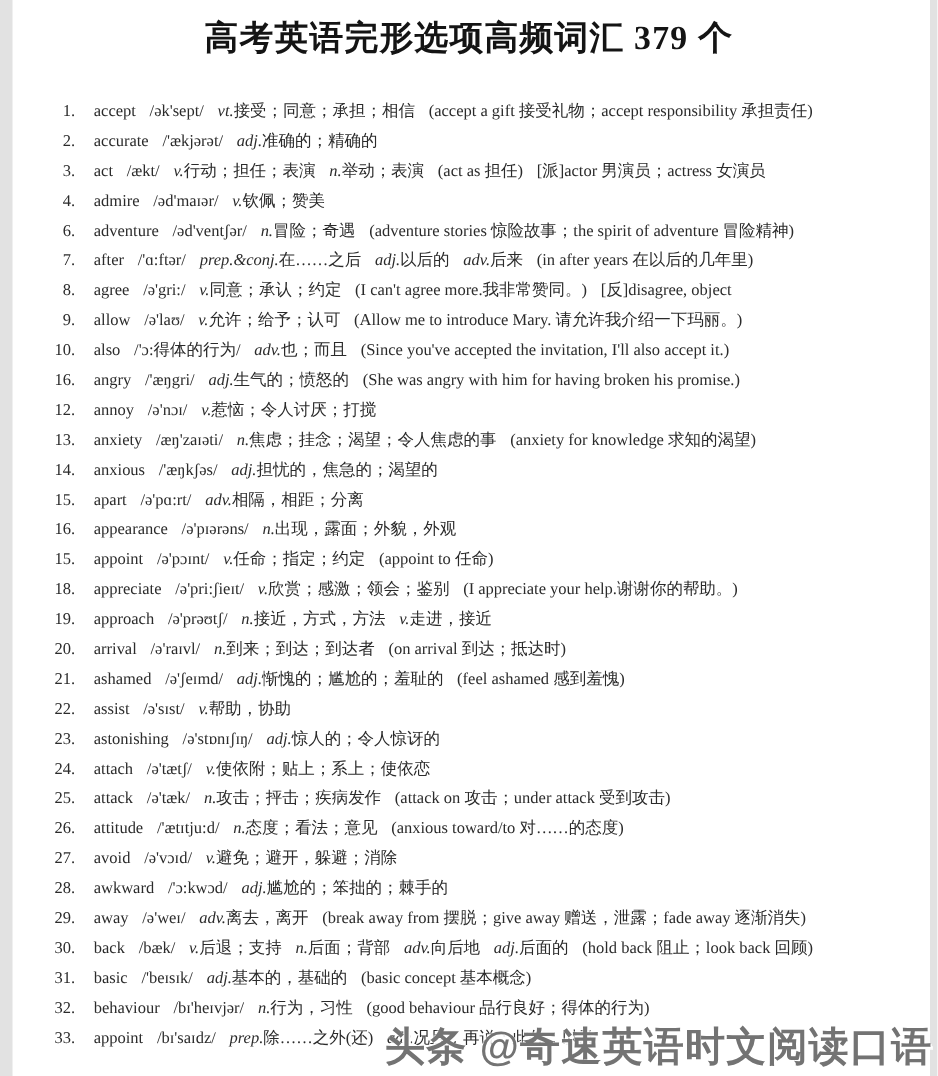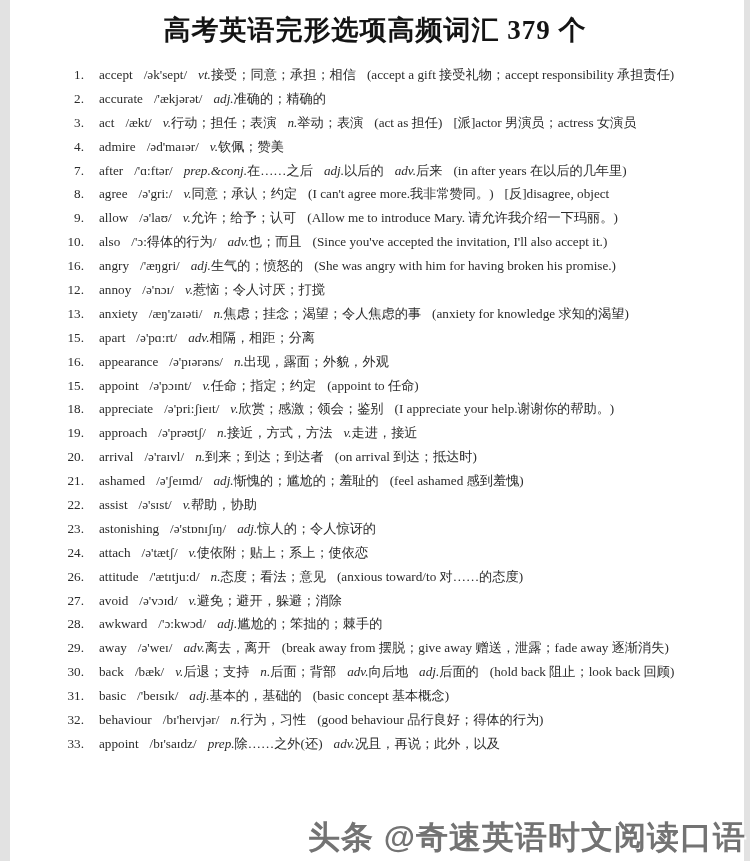--- a/index.html
+++ b/index.html
@@ -25,22 +25,22 @@
   .title {
     padding-top: 13px;
     text-align: center;
     font-size: 27px;
     font-weight: bold;
     letter-spacing: 1px;
     color: #141414;
     line-height: 34px;
   }
   .entries {
-    margin-top: 16px;
-    padding-left: 62px;
+    margin-top: 30px;
+    padding-left: 38px;
     padding-right: 14px;
   }
   .row {
     height: 23.9px;
     line-height: 23.9px;
     white-space: nowrap;
     overflow: hidden;
     font-size: 13.2px;
   }
   .num {
@@ -73,37 +73,40 @@
   <div class="edge-left"></div>
   <div class="edge-right"></div>
 
   <div class="title">高考英语完形选项高频词汇 379 个</div>
 
   <div class="entries">
       <div class="row"><span class="num">1.</span><span class="word">accept</span><span class="phon">/ək'sept/</span><span class="seg"><span class="pos">vt.</span>接受；同意；承担；相信</span><span class="seg">(accept a gift 接受礼物；accept responsibility 承担责任)</span></div>
       <div class="row"><span class="num">2.</span><span class="word">accurate</span><span class="phon">/'ækjərət/</span><span class="seg"><span class="pos">adj.</span>准确的；精确的</span></div>
       <div class="row"><span class="num">3.</span><span class="word">act</span><span class="phon">/ækt/</span><span class="seg"><span class="pos">v.</span>行动；担任；表演</span><span class="seg"><span class="pos">n.</span>举动；表演</span><span class="seg">(act as 担任)</span><span class="seg">[派]actor 男演员；actress 女演员</span></div>
       <div class="row"><span class="num">4.</span><span class="word">admire</span><span class="phon">/əd'maɪər/</span><span class="seg"><span class="pos">v.</span>钦佩；赞美</span></div>
+      <div class="row"><span class="num">6.</span><span class="word">adventure</span><span class="phon">/əd'ventʃər/</span><span class="seg"><span class="pos">n.</span>冒险；奇遇</span><span class="seg">(adventure stories 惊险故事；the spirit of adventure 冒险精神)</span></div>
       <div class="row"><span class="num">7.</span><span class="word">after</span><span class="phon">/'ɑ:ftər/</span><span class="seg"><span class="pos">prep.&amp;conj.</span>在……之后</span><span class="seg"><span class="pos">adj.</span>以后的</span><span class="seg"><span class="pos">adv.</span>后来</span><span class="seg">(in after years 在以后的几年里)</span></div>
       <div class="row"><span class="num">8.</span><span class="word">agree</span><span class="phon">/ə'gri:/</span><span class="seg"><span class="pos">v.</span>同意；承认；约定</span><span class="seg">(I can't agree more.我非常赞同。)</span><span class="seg">[反]disagree, object</span></div>
       <div class="row"><span class="num">9.</span><span class="word">allow</span><span class="phon">/ə'laʊ/</span><span class="seg"><span class="pos">v.</span>允许；给予；认可</span><span class="seg">(Allow me to introduce Mary. 请允许我介绍一下玛丽。)</span></div>
       <div class="row"><span class="num">10.</span><span class="word">also</span><span class="phon">/'ɔ:得体的行为/</span><span class="seg"><span class="pos">adv.</span>也；而且</span><span class="seg">(Since you've accepted the invitation, I'll also accept it.)</span></div>
       <div class="row"><span class="num">16.</span><span class="word">angry</span><span class="phon">/'æŋgri/</span><span class="seg"><span class="pos">adj.</span>生气的；愤怒的</span><span class="seg">(She was angry with him for having broken his promise.)</span></div>
       <div class="row"><span class="num">12.</span><span class="word">annoy</span><span class="phon">/ə'nɔɪ/</span><span class="seg"><span class="pos">v.</span>惹恼；令人讨厌；打搅</span></div>
       <div class="row"><span class="num">13.</span><span class="word">anxiety</span><span class="phon">/æŋ'zaɪəti/</span><span class="seg"><span class="pos">n.</span>焦虑；挂念；渴望；令人焦虑的事</span><span class="seg">(anxiety for knowledge 求知的渴望)</span></div>
+      <div class="row"><span class="num">14.</span><span class="word">anxious</span><span class="phon">/'æŋkʃəs/</span><span class="seg"><span class="pos">adj.</span>担忧的，焦急的；渴望的</span></div>
       <div class="row"><span class="num">15.</span><span class="word">apart</span><span class="phon">/ə'pɑ:rt/</span><span class="seg"><span class="pos">adv.</span>相隔，相距；分离</span></div>
       <div class="row"><span class="num">16.</span><span class="word">appearance</span><span class="phon">/ə'pɪərəns/</span><span class="seg"><span class="pos">n.</span>出现，露面；外貌，外观</span></div>
       <div class="row"><span class="num">15.</span><span class="word">appoint</span><span class="phon">/ə'pɔɪnt/</span><span class="seg"><span class="pos">v.</span>任命；指定；约定</span><span class="seg">(appoint to 任命)</span></div>
       <div class="row"><span class="num">18.</span><span class="word">appreciate</span><span class="phon">/ə'pri:ʃieɪt/</span><span class="seg"><span class="pos">v.</span>欣赏；感激；领会；鉴别</span><span class="seg">(I appreciate your help.谢谢你的帮助。)</span></div>
       <div class="row"><span class="num">19.</span><span class="word">approach</span><span class="phon">/ə'prəʊtʃ/</span><span class="seg"><span class="pos">n.</span>接近，方式，方法</span><span class="seg"><span class="pos">v.</span>走进，接近</span></div>
       <div class="row"><span class="num">20.</span><span class="word">arrival</span><span class="phon">/ə'raɪvl/</span><span class="seg"><span class="pos">n.</span>到来；到达；到达者</span><span class="seg">(on arrival 到达；抵达时)</span></div>
       <div class="row"><span class="num">21.</span><span class="word">ashamed</span><span class="phon">/ə'ʃeɪmd/</span><span class="seg"><span class="pos">adj.</span>惭愧的；尴尬的；羞耻的</span><span class="seg">(feel ashamed 感到羞愧)</span></div>
       <div class="row"><span class="num">22.</span><span class="word">assist</span><span class="phon">/ə'sɪst/</span><span class="seg"><span class="pos">v.</span>帮助，协助</span></div>
       <div class="row"><span class="num">23.</span><span class="word">astonishing</span><span class="phon">/ə'stɒnɪʃɪŋ/</span><span class="seg"><span class="pos">adj.</span>惊人的；令人惊讶的</span></div>
       <div class="row"><span class="num">24.</span><span class="word">attach</span><span class="phon">/ə'tætʃ/</span><span class="seg"><span class="pos">v.</span>使依附；贴上；系上；使依恋</span></div>
+      <div class="row"><span class="num">25.</span><span class="word">attack</span><span class="phon">/ə'tæk/</span><span class="seg"><span class="pos">n.</span>攻击；抨击；疾病发作</span><span class="seg">(attack on 攻击；under attack 受到攻击)</span></div>
       <div class="row"><span class="num">26.</span><span class="word">attitude</span><span class="phon">/'ætɪtju:d/</span><span class="seg"><span class="pos">n.</span>态度；看法；意见</span><span class="seg">(anxious toward/to 对……的态度)</span></div>
       <div class="row"><span class="num">27.</span><span class="word">avoid</span><span class="phon">/ə'vɔɪd/</span><span class="seg"><span class="pos">v.</span>避免；避开，躲避；消除</span></div>
       <div class="row"><span class="num">28.</span><span class="word">awkward</span><span class="phon">/'ɔ:kwɔd/</span><span class="seg"><span class="pos">adj.</span>尴尬的；笨拙的；棘手的</span></div>
       <div class="row"><span class="num">29.</span><span class="word">away</span><span class="phon">/ə'weɪ/</span><span class="seg"><span class="pos">adv.</span>离去，离开</span><span class="seg">(break away from 摆脱；give away 赠送，泄露；fade away 逐渐消失)</span></div>
       <div class="row"><span class="num">30.</span><span class="word">back</span><span class="phon">/bæk/</span><span class="seg"><span class="pos">v.</span>后退；支持</span><span class="seg"><span class="pos">n.</span>后面；背部</span><span class="seg"><span class="pos">adv.</span>向后地</span><span class="seg"><span class="pos">adj.</span>后面的</span><span class="seg">(hold back 阻止；look back 回顾)</span></div>
       <div class="row"><span class="num">31.</span><span class="word">basic</span><span class="phon">/'beɪsɪk/</span><span class="seg"><span class="pos">adj.</span>基本的，基础的</span><span class="seg">(basic concept 基本概念)</span></div>
       <div class="row"><span class="num">32.</span><span class="word">behaviour</span><span class="phon">/bɪ'heɪvjər/</span><span class="seg"><span class="pos">n.</span>行为，习性</span><span class="seg">(good behaviour 品行良好；得体的行为)</span></div>
       <div class="row"><span class="num">33.</span><span class="word">appoint</span><span class="phon">/bɪ'saɪdz/</span><span class="seg"><span class="pos">prep.</span>除……之外(还)</span><span class="seg"><span class="pos">adv.</span>况且，再说；此外，以及</span></div>
     </div>
 

